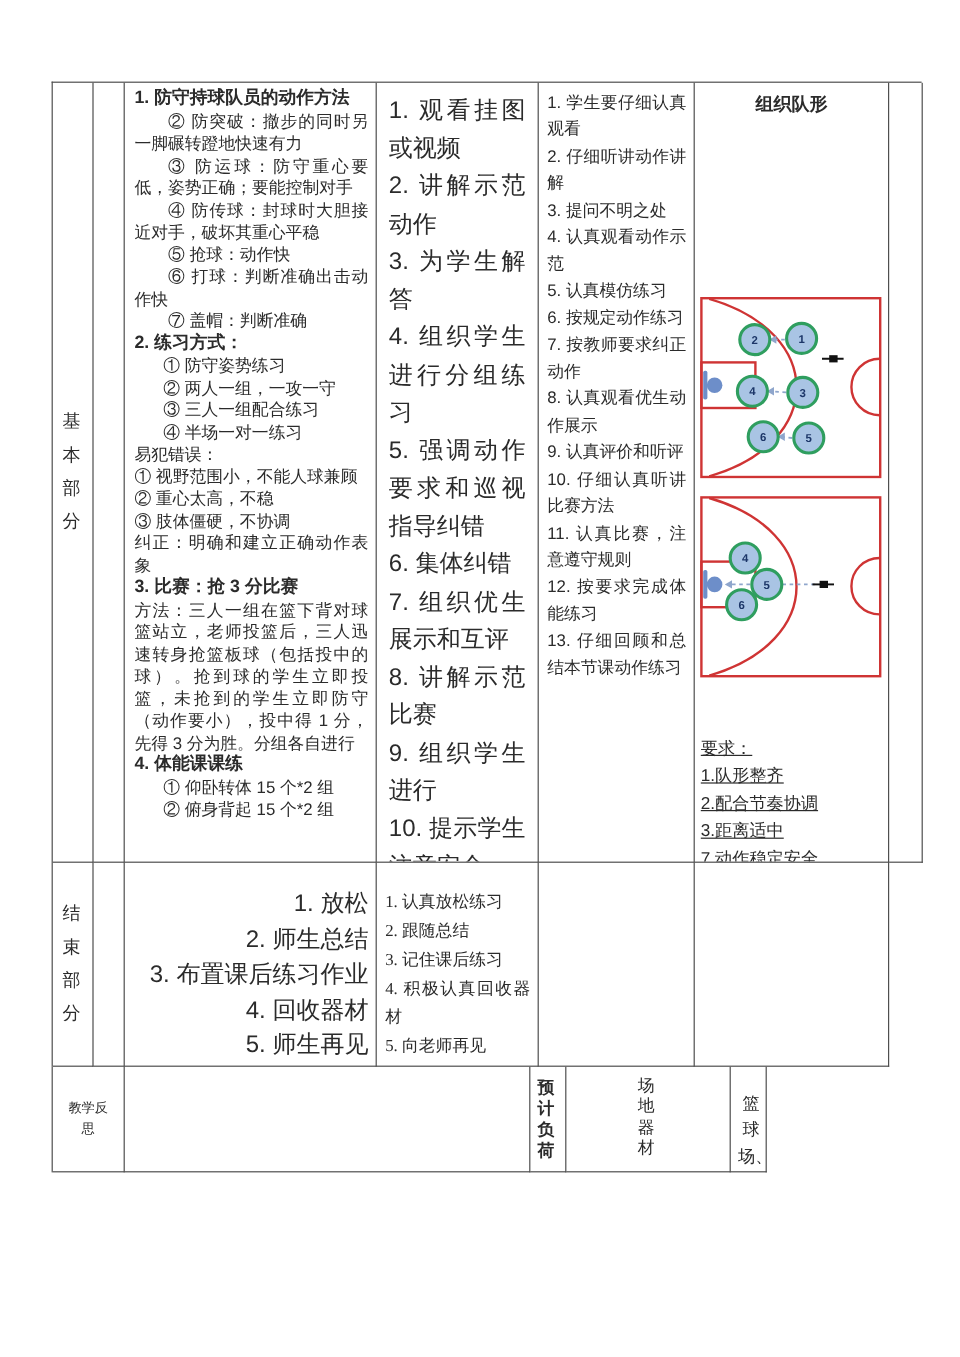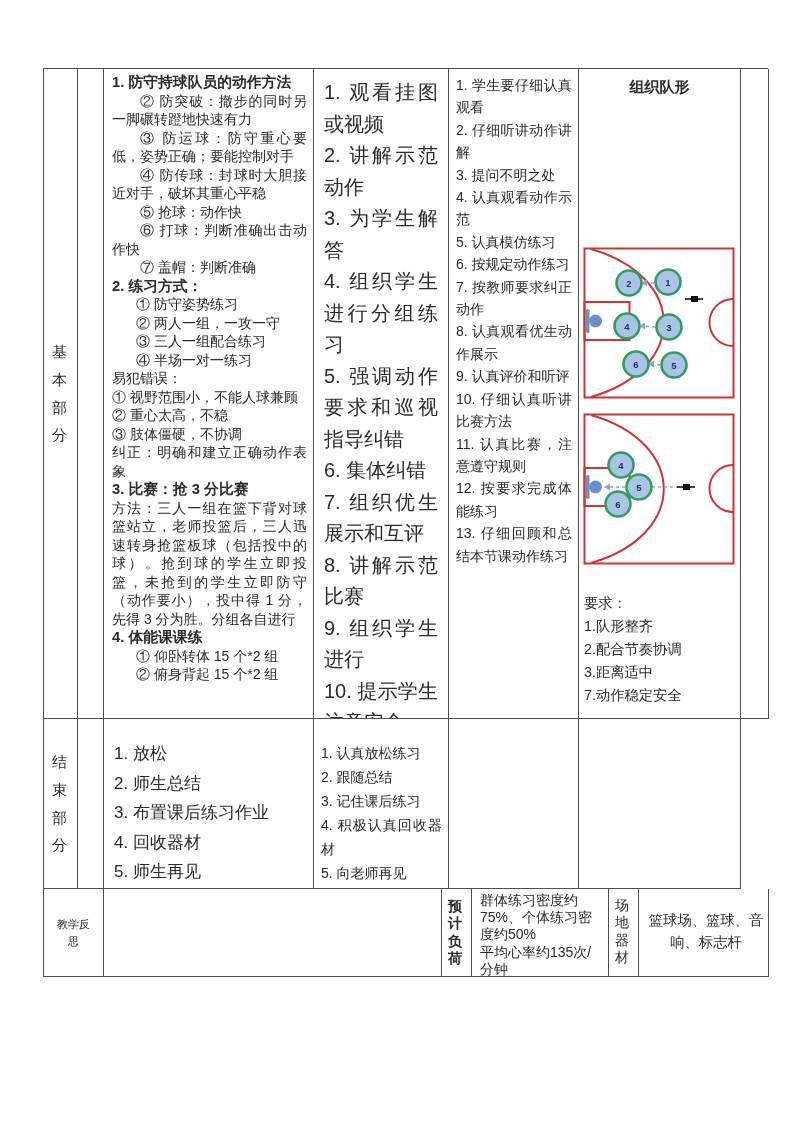--- a/index.html
+++ b/index.html
@@ -18,29 +18,29 @@
   .main p.h{font-weight:700;font-size:14.8px;text-align:left;}
   .main p.ind2{text-indent:28px;}
   .main p.ind1{text-indent:24px;}
   
   .steps{padding:8px 10px 0 10px;font-size:20px;line-height:31.5px;}
   .steps p{text-align:justify;}
   
   .acts{padding:5px 6px 0 7px;font-size:14px;line-height:22.4px;}
   .acts p{text-align:justify;}
   
-  .endmain{padding:20px 6px 0 10px;font-size:17px;line-height:29.5px;}
+  .endmain{padding:20px 6px 0 10px;font-size:20px;line-height:29.5px;text-align:right;}
   .endsteps{padding:9px 10px 0 10px;font-size:14px;line-height:23.5px;}
   .endsteps p{text-align:justify;}
-  .endacts{padding:22px 6px 0 7px;font-size:14px;line-height:24px;}
+  .endacts{padding:22px 6px 0 7px;font-size:14px;line-height:24px;font-family:Liberation Serif, serif;}
   .endacts p{text-align:justify;}
   
   .orgtitle{font-weight:700;font-size:15px;text-align:center;margin-top:9px;}
   .court{position:absolute;left:4px;}
-  .req{position:absolute;left:5px;top:523px;font-size:14.3px;line-height:23px;}
+  .req{position:absolute;left:5px;top:544px;font-size:14.3px;line-height:23px;text-decoration:underline;}
   
   .density{padding:3px 11px 0 8px;font-size:14px;line-height:17.2px;}
   .equip{padding:20px 1px 0 6px;font-size:14.3px;line-height:22px;text-align:center;}
 </style>
 </head>
 <body>
 
 <div id="sheet">
   <div class="grid1">
 
@@ -207,24 +207,20 @@
     <div class="c"></div>
   </div>
   <div class="grid2">
     <div class="c vcell">
       <div class="hlabel">教学反思</div>
     </div>
     <div class="c"></div>
     <div class="c vcell">
       <div class="vlabel" style="line-height:1.22;font-size:14px;font-weight:bold;">预计负荷</div>
     </div>
-    <div class="c density">
-      <p>群体练习密度约75%、个体练习密度约50%</p>
-      <p>平均心率约135次/分钟</p>
-    </div>
     <div class="c vcell">
       <div class="vlabel" style="line-height:1.22;font-size:14px;font-family:Liberation Mono, monospace;">场地器材</div>
     </div>
     <div class="c equip">
       <p>篮球场、篮球、音响、标志杆</p>
     </div>
   </div>
 </div>
 
 </body></html>

